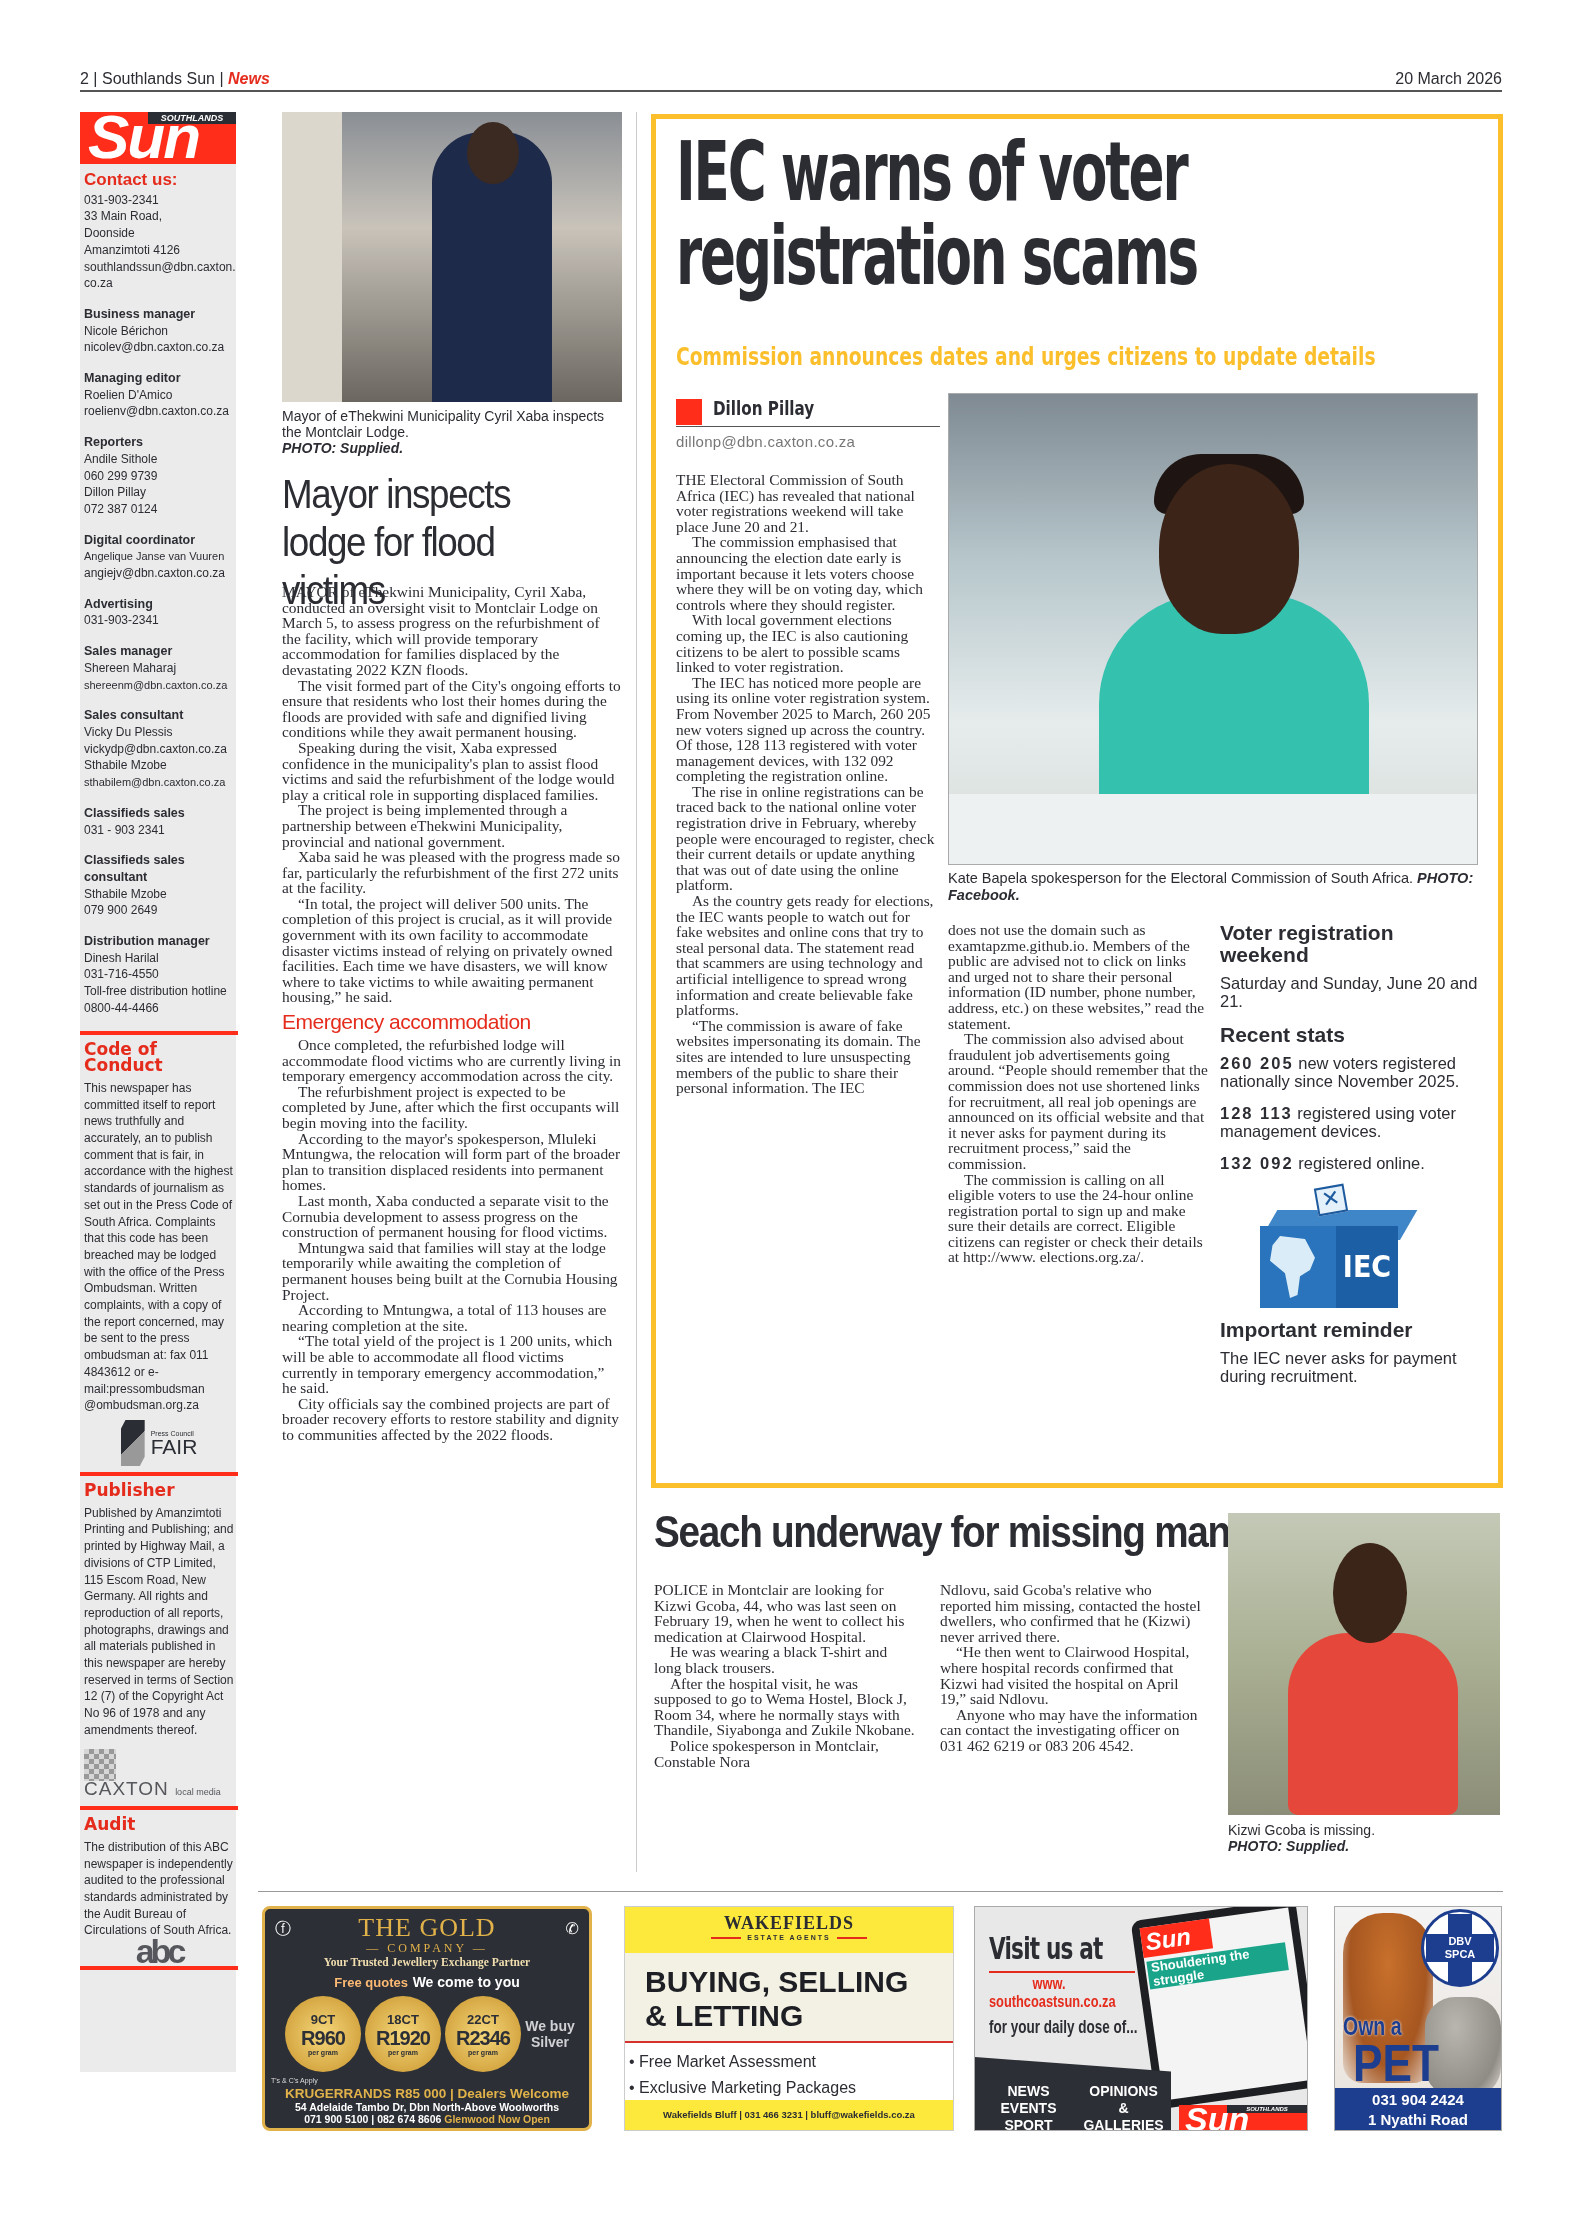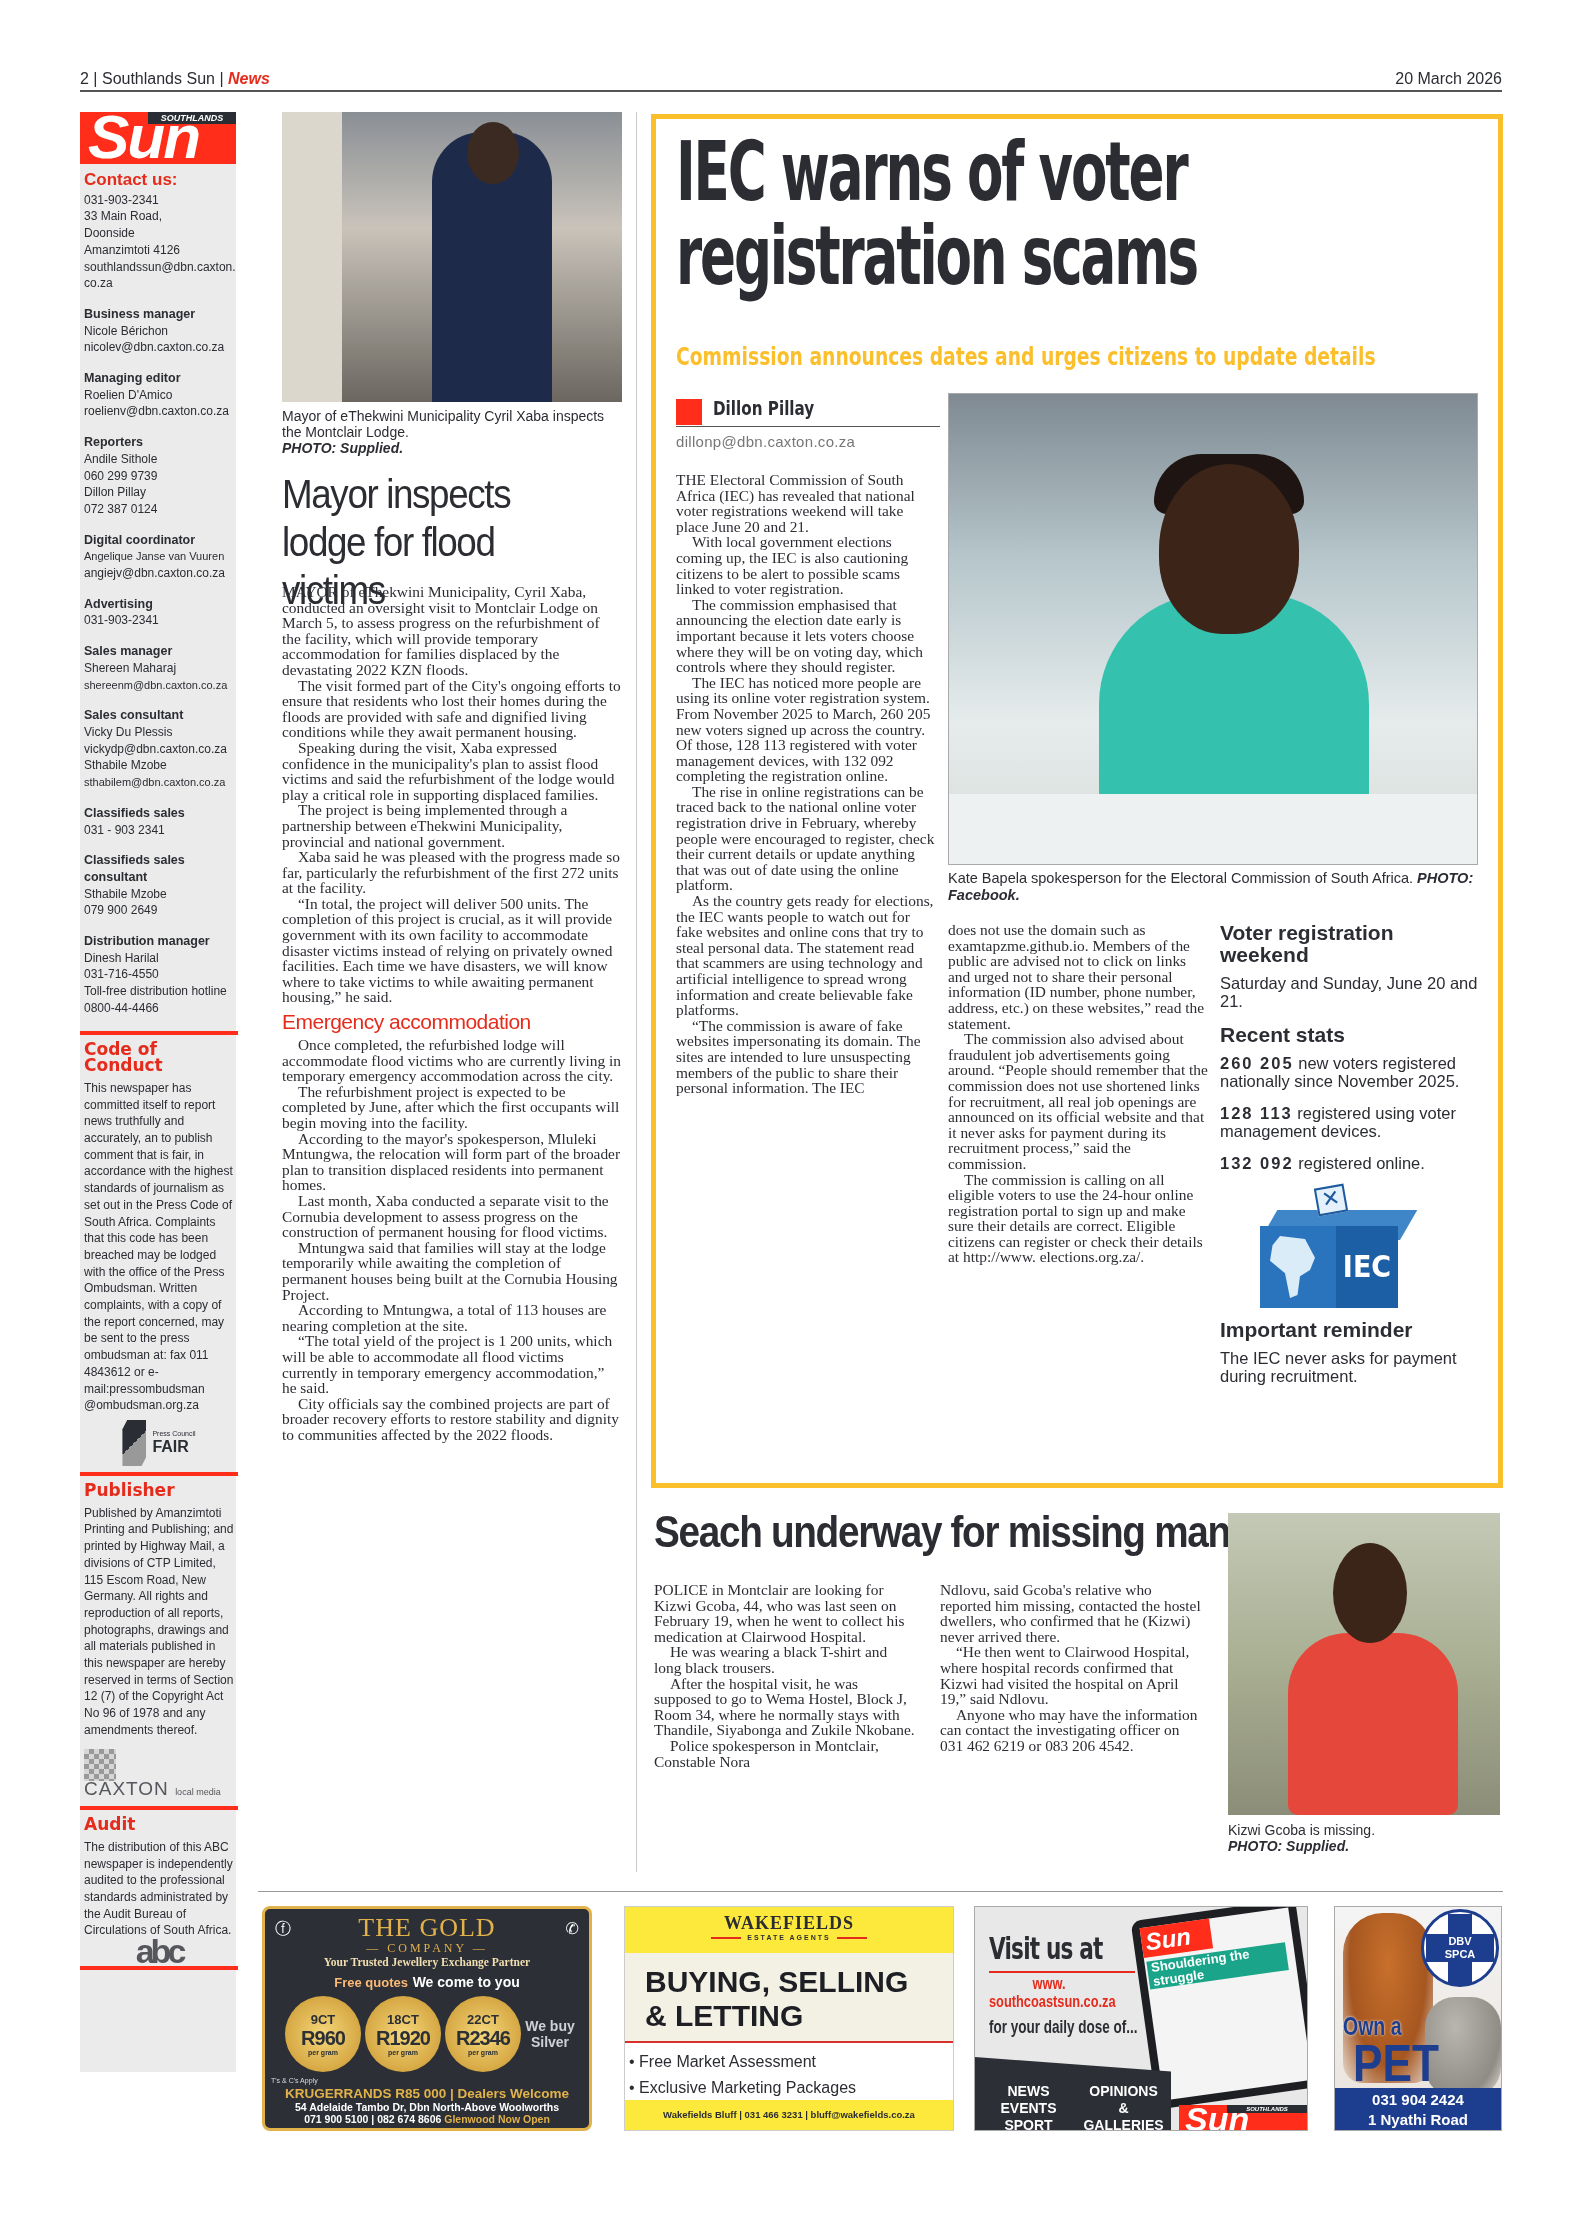--- a/index.html
+++ b/index.html
@@ -21,21 +21,21 @@
   .logo .word { position: absolute; left: 8px; top: -6px; color: #fff; font-family: "Liberation Sans", sans-serif; font-weight: 900; font-style: italic; font-size: 62px; letter-spacing: -2px; line-height: 62px; }
   .side-inner { position: absolute; left: 84px; top: 172px; width: 150px; font-family: "Liberation Sans Narrow", "Liberation Sans", sans-serif; font-size: 12px; line-height: 16.7px; color: #2b2d33; }
   .side-inner .contact-title { color: #e52b1c; font-weight: bold; font-size: 17px; margin-bottom: 3px; font-family: "Liberation Sans", sans-serif; }
   .side-block { margin-bottom: 14px; }
   .side-block .h { font-weight: bold; font-size: 12.5px; }
   .side-red-line { height: 4px; background: #ff2d1a; margin: 6px -4px 6px -4px; }
   .side-section-title { color: #e52b1c; font-weight: bold; font-size: 17px; margin-bottom: 6px; font-family: "DejaVu Sans", sans-serif; }
   .press-logo { display: flex; align-items: center; justify-content: center; margin: 6px 0 4px 0; gap: 6px; }
   .press-logo .mark { width: 24px; height: 46px; background: linear-gradient(135deg, #2a2d33 50%, #999 50%); clip-path: polygon(20% 0, 100% 0, 100% 80%, 80% 100%, 0 100%, 0 20%); }
   .press-logo .txt { font-size: 7px; line-height: 8px; color:#2a2d33; }
-  .press-logo .txt b { display: block; font-size: 16px; line-height: 18px; font-weight: bold; }
+  .press-logo .txt b { display: block; font-size: 21px; line-height: 18px; font-weight: normal; }
   .caxton-logo { margin-top: 10px; }
   .caxton-logo .sq { width: 32px; height: 32px; background: repeating-conic-gradient(#999 0 25%, #d6d6d6 0 50%) 0 0/10px 10px; position: relative; }
   .caxton-logo .brand { font-size: 19px; color: #55575c; letter-spacing: 1px; }
   .caxton-logo .brand small { font-size: 9px; letter-spacing: 0; }
   .abc-logo { text-align: center; font-size: 34px; color: #55575c; font-weight: bold; letter-spacing: -4px; margin-top: 4px; }
 
   
   .mayor-photo { left: 282px; top: 112px; width: 340px; height: 290px; background: linear-gradient(180deg, #8a8f95 0%, #c9c3ba 40%, #6b6760 100%); overflow: hidden; }
   .mayor-photo .wall { position: absolute; left: 0; top: 0; width: 60px; height: 290px; background: #dcd7cd; }
   .mayor-photo .figure { position: absolute; left: 150px; top: 20px; width: 120px; height: 270px; background: #1e2a4a; border-radius: 50px 50px 0 0; }
@@ -289,22 +289,22 @@
   <span>registration scams</span>
 </h1>
 <div class="abs iec-sub">Commission announces dates and urges citizens to update details</div>
 <div class="abs byline">
   <div class="sq"></div>
   <div class="name">Dillon Pillay</div>
 </div>
 <div class="abs byline-email">dillonp@dbn.caxton.co.za</div>
 <div class="abs body-text iec-col1">
   <p class="first">THE Electoral Commission of South Africa (IEC) has revealed that national voter registrations weekend will take place June 20 and 21.</p>
+  <p>The commission emphasised that announcing the election date early is important because it lets voters choose where they will be on voting day, which controls where they should register.</p>
   <p>With local government elections coming up, the IEC is also cautioning citizens to be alert to possible scams linked to voter registration.</p>
-  <p>The commission emphasised that announcing the election date early is important because it lets voters choose where they will be on voting day, which controls where they should register.</p>
   <p>The IEC has noticed more people are using its online voter registration system. From November 2025 to March, 260 205 new voters signed up across the country. Of those, 128 113 registered with voter management devices, with 132 092 completing the registration online.</p>
   <p>The rise in online registrations can be traced back to the national online voter registration drive in February, whereby people were encouraged to register, check their current details or update anything that was out of date using the online platform.</p>
   <p>As the country gets ready for elections, the IEC wants people to watch out for fake websites and online cons that try to steal personal data. The statement read that scammers are using technology and artificial intelligence to spread wrong information and create believable fake platforms.</p>
   <p>“The commission is aware of fake websites impersonating its domain. The sites are intended to lure unsuspecting members of the public to share their personal information. The IEC</p>
 </div>
 <div class="abs kate-photo">
   <div class="body"></div>
   <div class="hair"></div>
   <div class="head"></div>
   <div class="table"></div>

